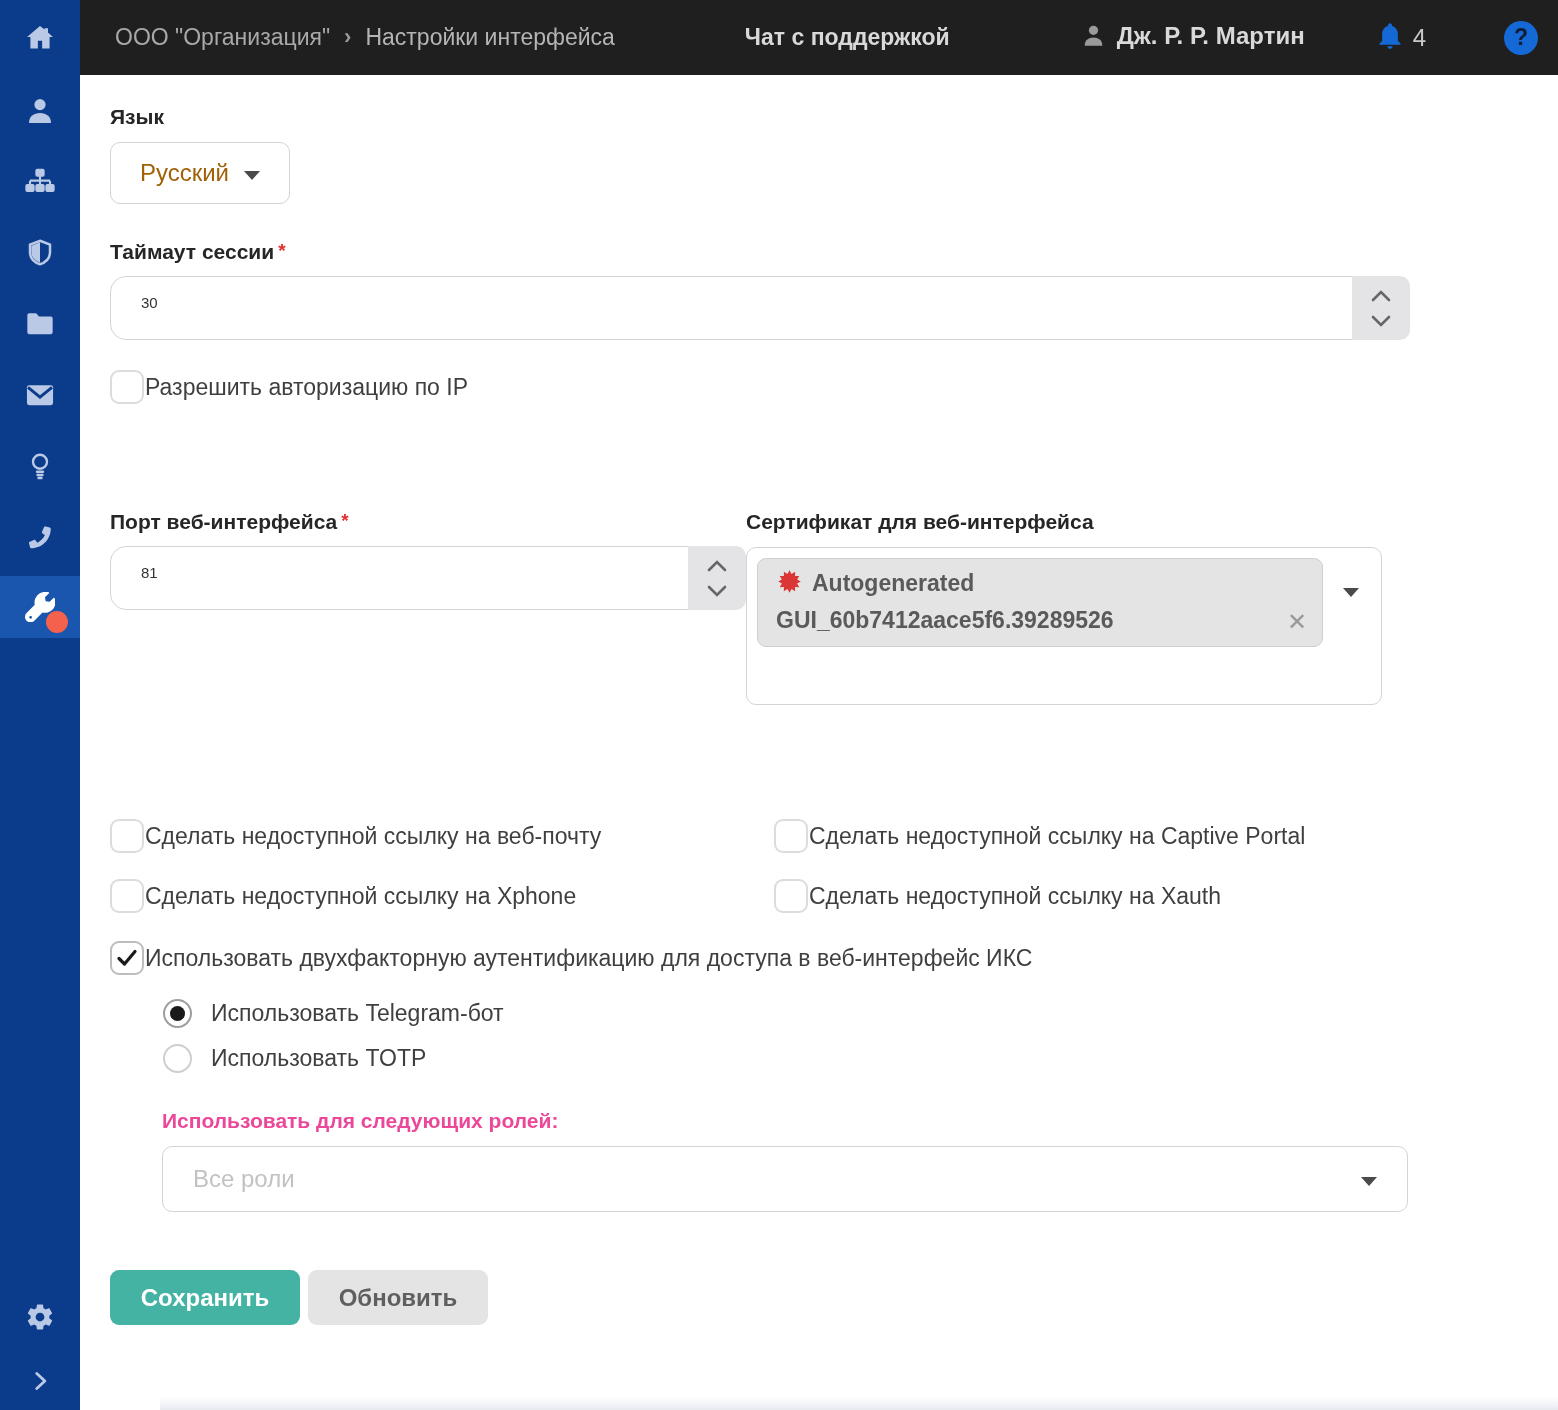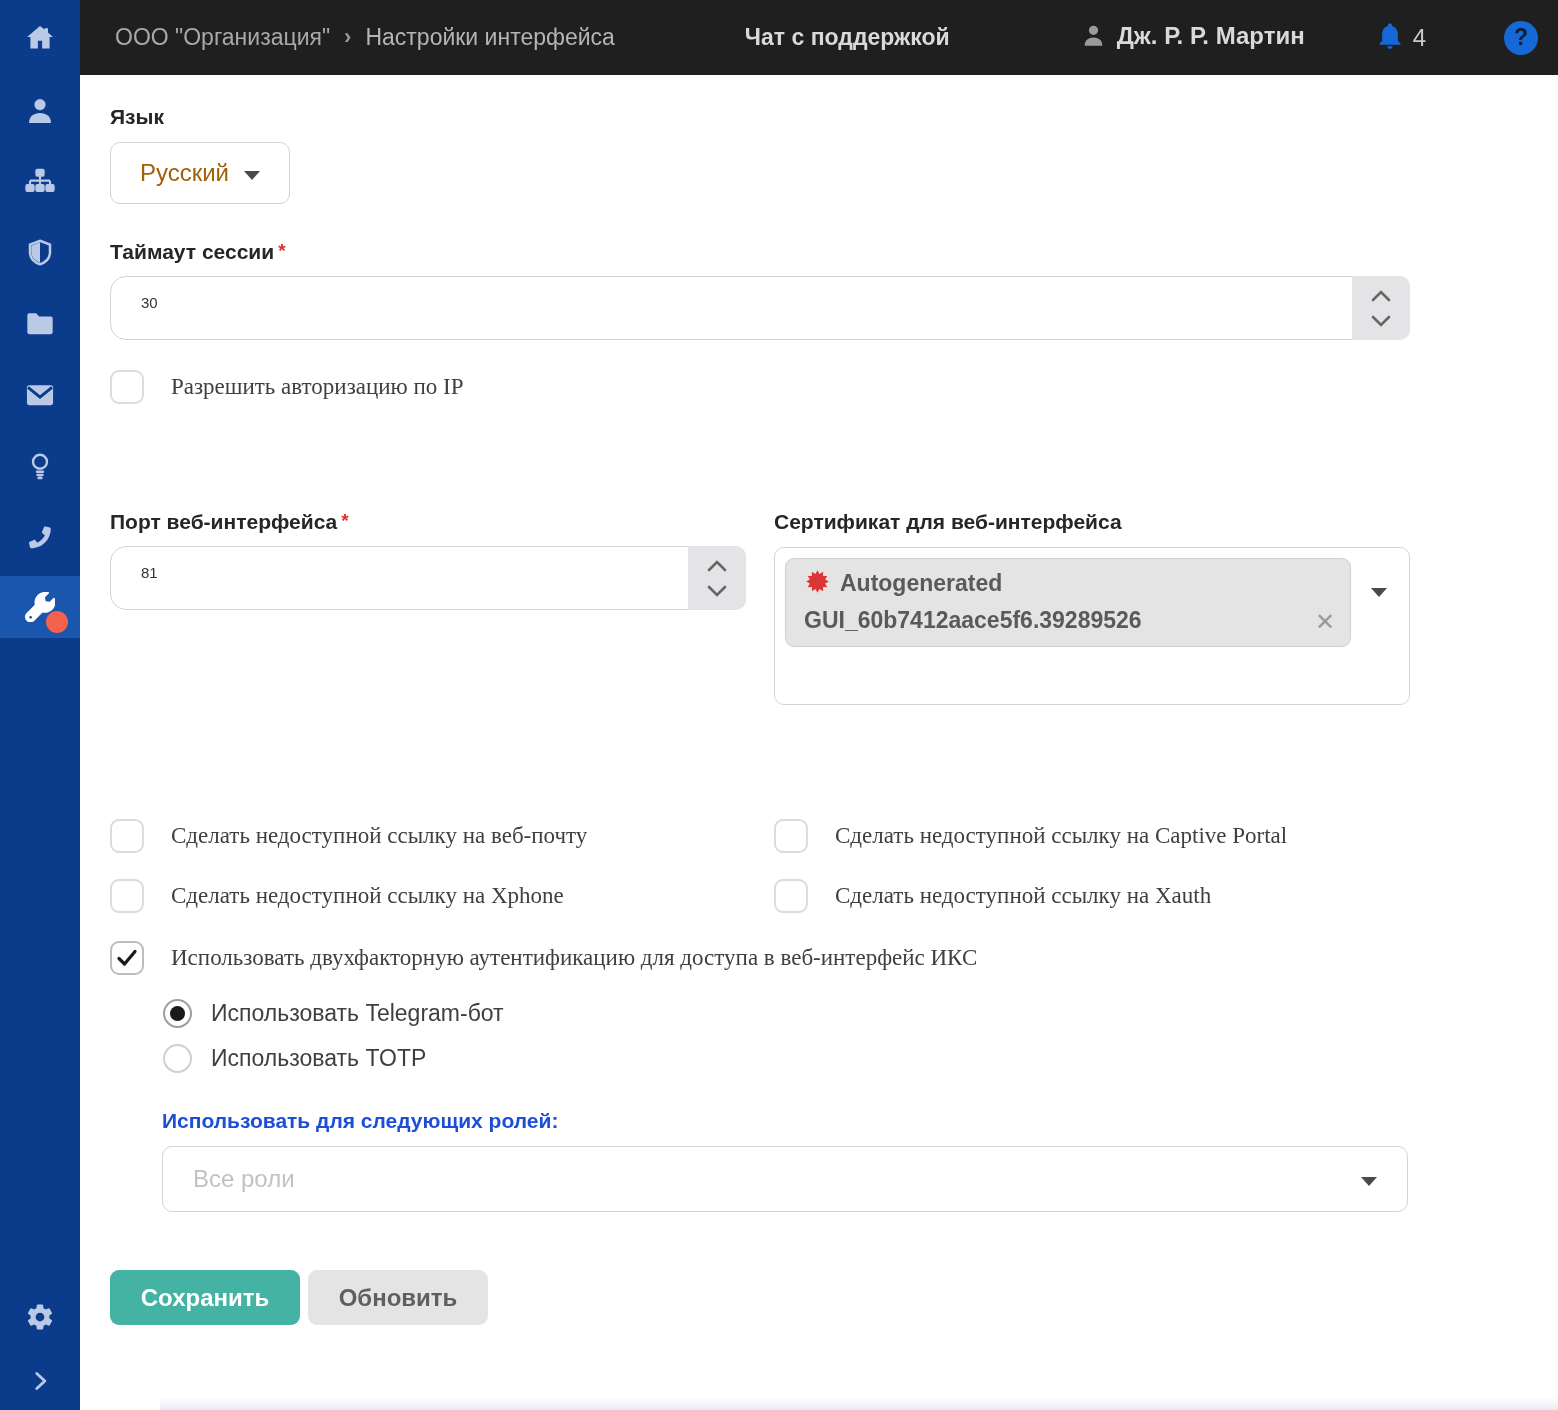--- a/index.html
+++ b/index.html
@@ -53,30 +53,30 @@
 
   .sect { margin-top:36px; }
   .num-wrap { position:relative; margin-top:12px; }
   .num-wrap input { width:100%; height:64px; border:1px solid #d4d4d4; border-radius:16px;
                     font-size:15px; color:#333; padding:0 72px 12px 30px;
                     font-family:"Liberation Sans",sans-serif; outline:none; }
   .spinner { position:absolute; right:0; top:0; width:58px; height:64px; background:#e4e4e6;
              border-radius:0 10px 10px 0; display:flex; flex-direction:column;
              align-items:center; justify-content:center; gap:13px; cursor:pointer; }
 
-  .check-row { display:flex; align-items:center; gap:27px;font-family:Liberation Serif, serif; }
+  .check-row { display:flex; align-items:center; gap:1px; }
   .checkbox { width:34px; height:34px; border:2px solid #dcdcdc; border-radius:9px;
               background:#fff; flex:0 0 auto; cursor:pointer;
               display:flex; align-items:center; justify-content:center; }
   .checkbox.checked { border-color:#bdbdbd; }
   .check-label { font-size:23px; color:#3f3f3f; }
 
   .row-ip { margin-top:30px; }
 
-  .two-col { display:grid; grid-template-columns:636px 636px; column-gap:28px; }
+  .two-col { display:grid; grid-template-columns:636px 636px; }
   .port-cert { margin-top:106px; }
 
   .cert-box { position:relative; margin-top:13px; height:158px; border:1px solid #d4d4d4;
               border-radius:10px; padding:10px 58px 10px 10px; background:#fff; }
   .cert-tag { position:relative; background:#e4e4e4; border:1px solid #cfcfcf; border-radius:9px;
               padding:8px 46px 10px 18px; font-size:23px; font-weight:bold; color:#5a5a5a;
               line-height:1.42; }
   .seal { display:inline-block; vertical-align:-4px; margin-right:9px; }
   .tag-x { position:absolute; right:15px; bottom:12px; color:#9a9a9a; font-size:24px;
            font-weight:bold; cursor:pointer; line-height:1; }
@@ -89,21 +89,21 @@
 
   .tfa-row { margin-top:28px; }
   .radio-group { margin:24px 0 0 53px; display:flex; flex-direction:column; gap:16px; }
   .radio-row { display:flex; align-items:center; gap:19px; cursor:pointer; }
   .radio { width:29px; height:29px; border-radius:50%; border:2px solid #cfcfcf; background:#fff;
            flex:0 0 auto; display:flex; align-items:center; justify-content:center; }
   .radio.selected { border-color:#9e9e9e; }
   .radio-dot { width:15px; height:15px; border-radius:50%; background:#1a1a1a; }
 
   .roles { margin:36px 0 0 52px; }
-  .roles-label { font-size:21px; font-weight:bold; color:#1d4ed8; }
+  .roles-label { font-size:21px; font-weight:bold; color:#ec4899; }
   .roles-select { margin-top:13px; width:1246px; height:66px; border:1px solid #d4d4d4;
                   border-radius:10px; display:flex; align-items:center; padding:0 30px;
                   cursor:pointer; background:#fff; }
   .roles-ph { font-size:24px; color:#c2c2c2; flex:1; }
 
   .btn-row { margin-top:58px; display:flex; gap:8px; }
   .btn { height:55px; border:none; border-radius:9px; font-size:24px; font-weight:bold;
          cursor:pointer; font-family:"Liberation Sans",sans-serif; }
   .btn-save { width:190px; background:#44b3a4; color:#ffffff; }
   .btn-refresh { width:180px; background:#e4e4e4; color:#5f5f5f; }

